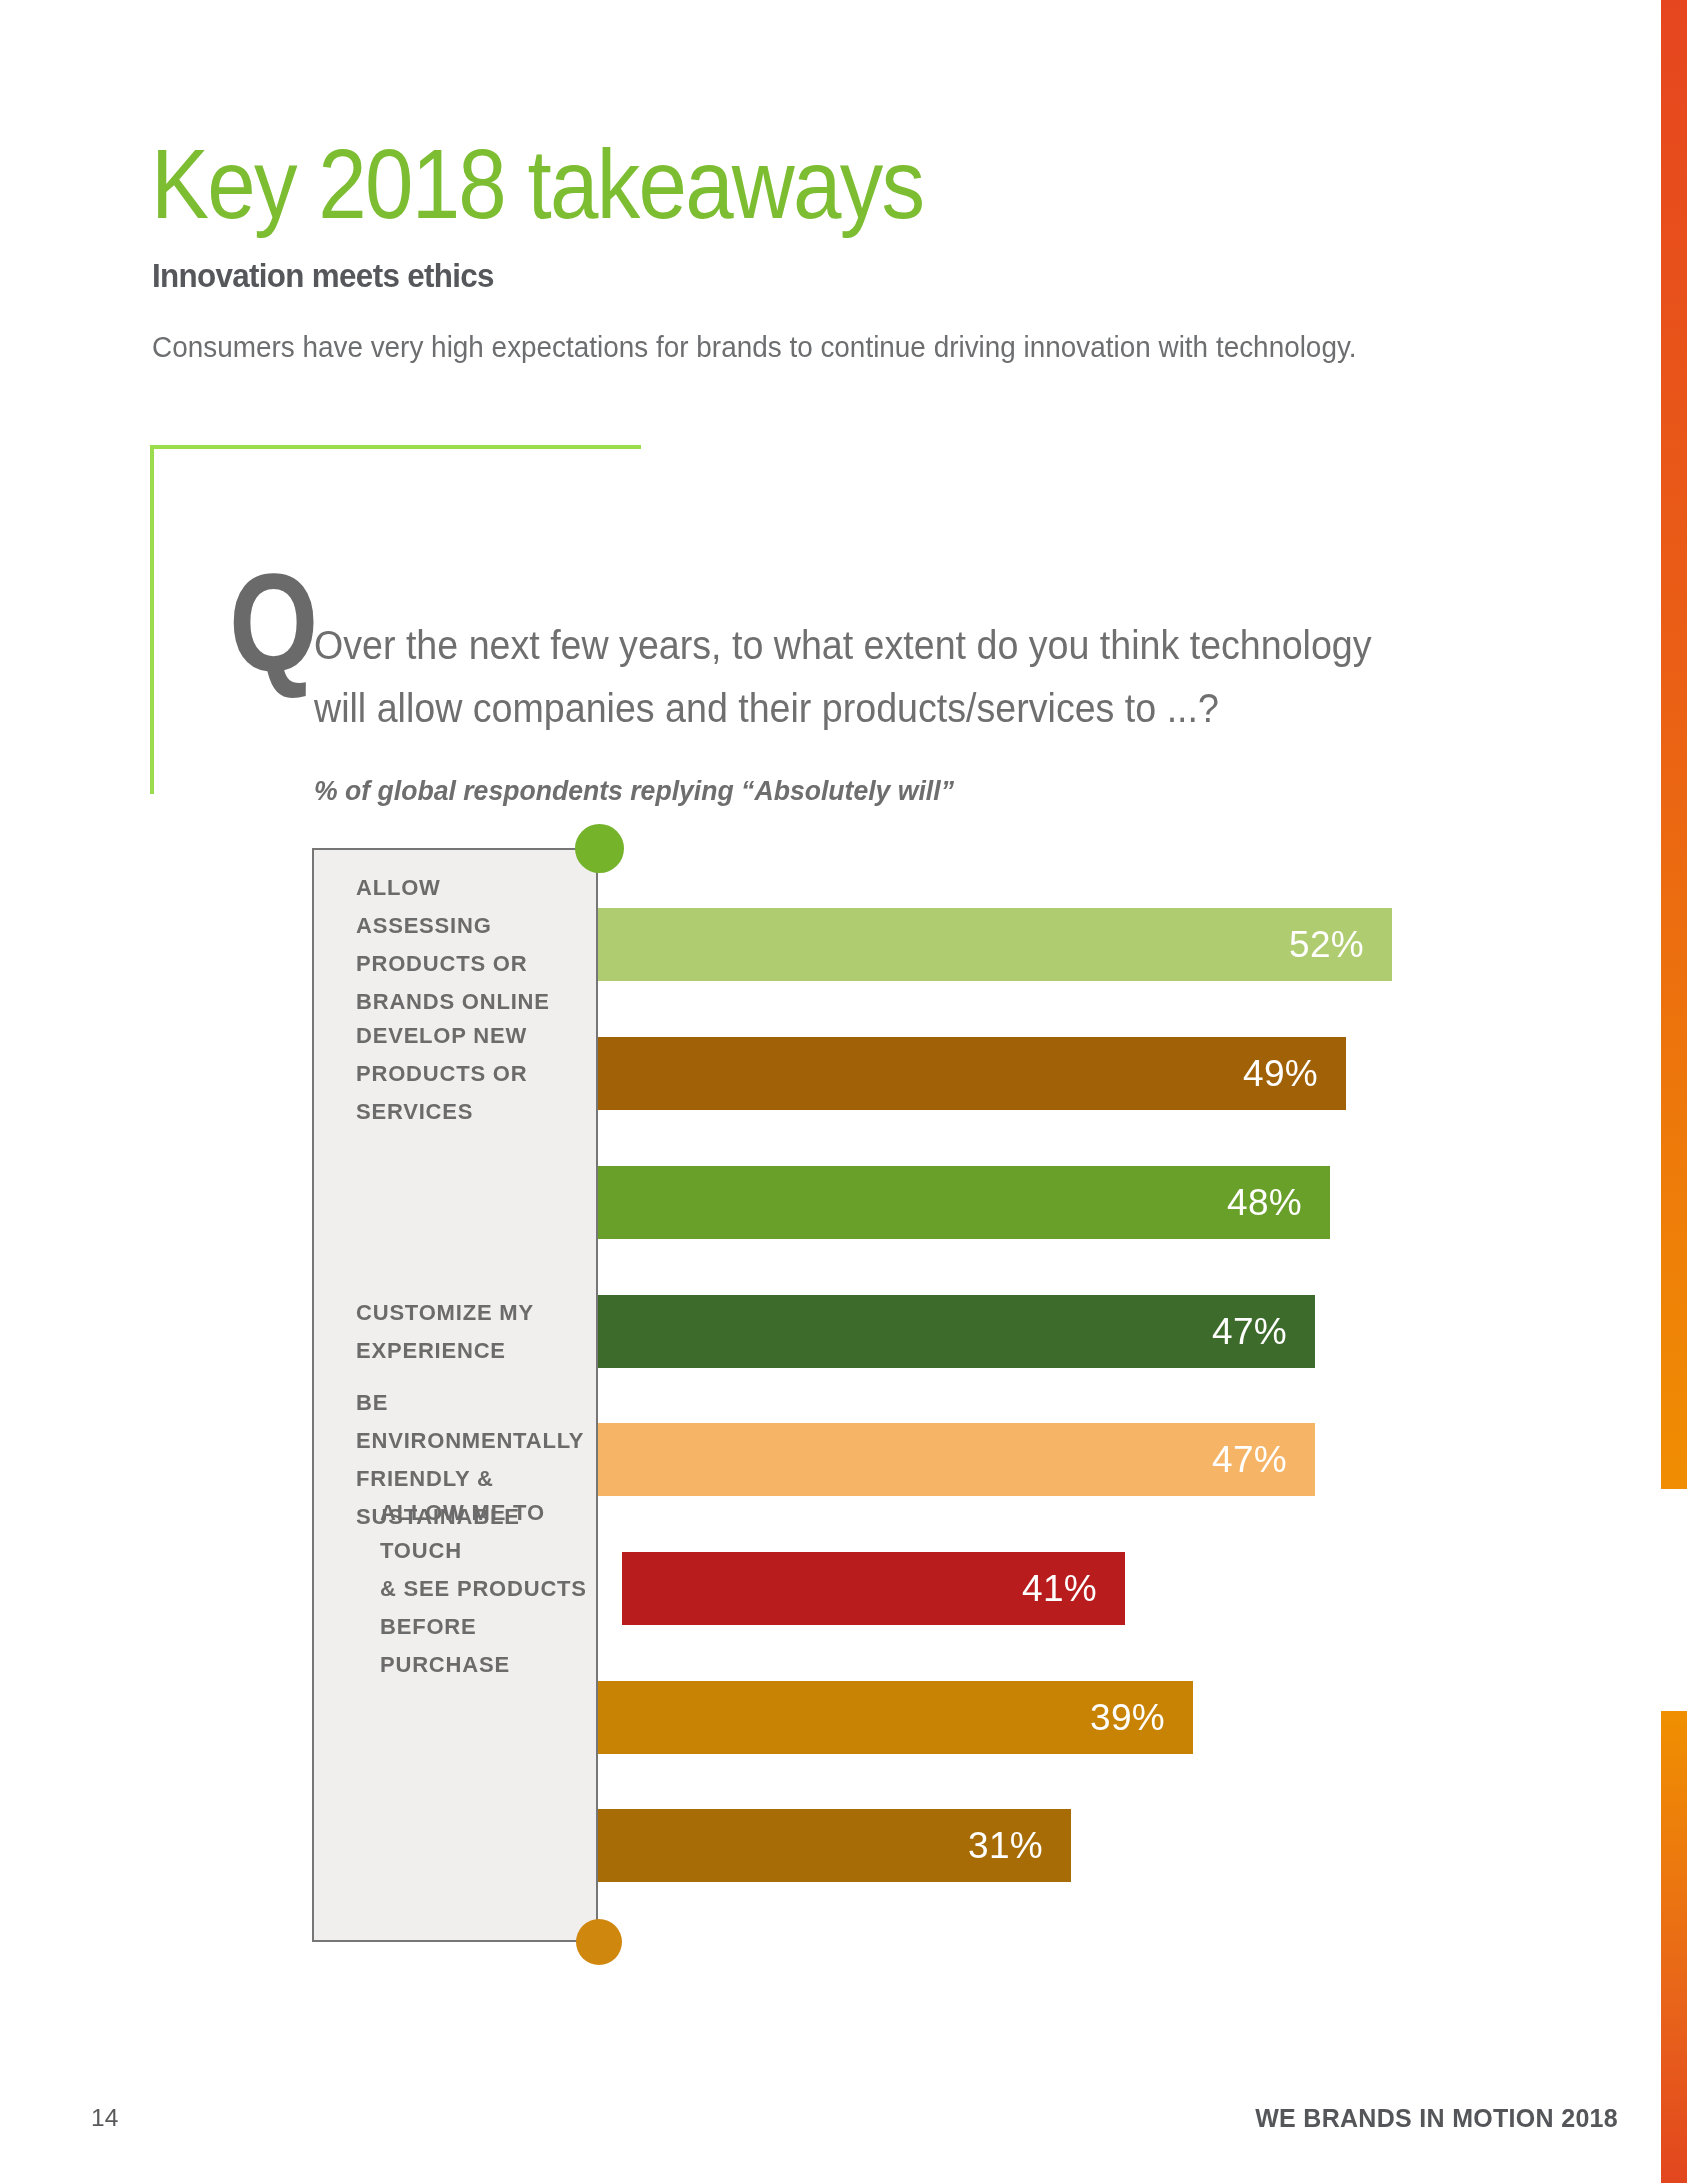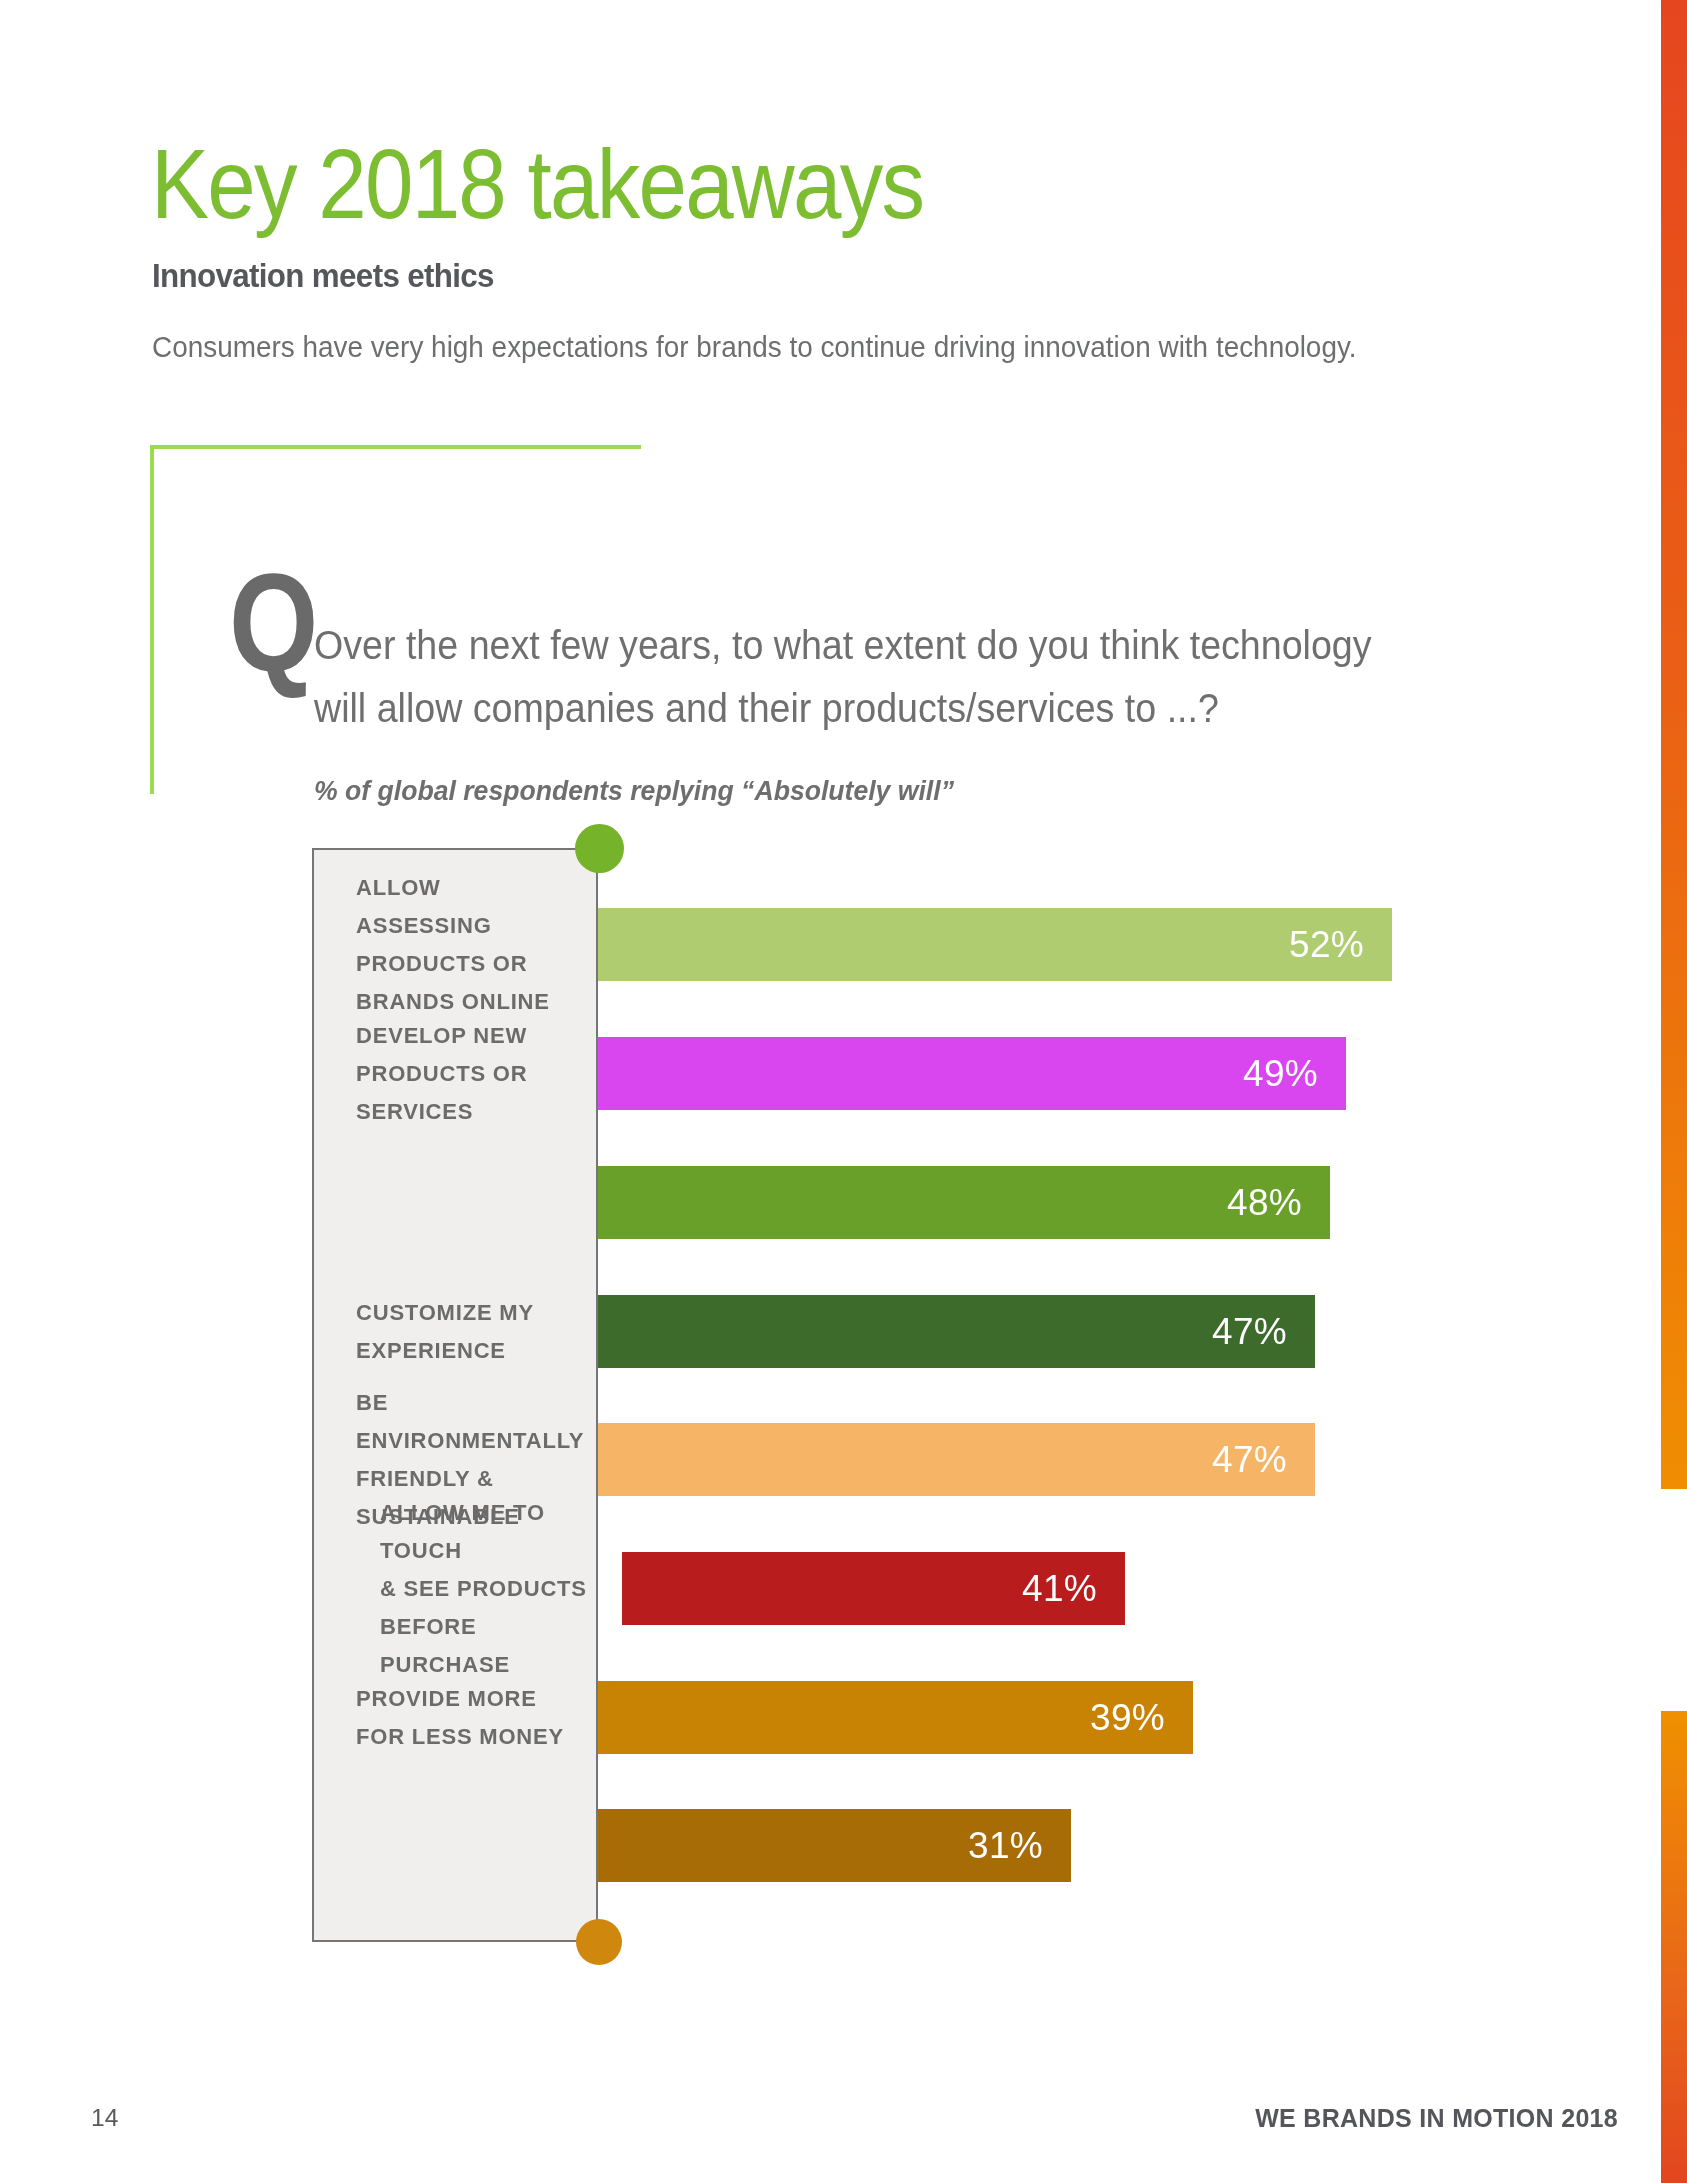--- a/index.html
+++ b/index.html
@@ -130,21 +130,21 @@
         <div class="row-bar" style="width: 794px; height: 73px; background: rgb(175, 204, 113);">
           <span class="bar-value">52%</span>
         </div>
       </div>
       <div class="chart-row" style="top: 189px; width: 100%;">
         <div class="row-label">
           <div>DEVELOP NEW</div>
           <div>PRODUCTS OR</div>
           <div>SERVICES</div>
         </div>
-        <div class="row-bar" style="width: 748px; height: 73px; background: #d946ef;">
+        <div class="row-bar" style="width: 748px; height: 73px; background: #a16207;">
           <span class="bar-value">49%</span>
         </div>
       </div>
       <div class="chart-row" style="top: 318px; width: 100%;">
         <div class="row-bar" style="width: 732px; height: 73px; background: rgb(105, 160, 41);">
           <span class="bar-value">48%</span>
         </div>
       </div>
       <div class="chart-row" style="top: 447px; width: 100%;">
         <div class="row-label">
@@ -169,24 +169,20 @@
         <div class="row-label">
           <div>ALLOW ME TO TOUCH</div>
           <div>&amp; SEE PRODUCTS</div>
           <div>BEFORE PURCHASE</div>
         </div>
         <div class="row-bar" style="width: 503px; height: 73px; background: #b91c1c;">
           <span class="bar-value">41%</span>
         </div>
       </div>
       <div class="chart-row" style="top: 833px; width: 100%;">
-        <div class="row-label">
-          <div>PROVIDE MORE</div>
-          <div>FOR LESS MONEY</div>
-        </div>
         <div class="row-bar" style="width: 595px; height: 73px; background: rgb(201, 131, 4);">
           <span class="bar-value">39%</span>
         </div>
       </div>
       <div class="chart-row" style="top: 961px; width: 100%;">
         <div class="row-bar" style="width: 473px; height: 73px; background: rgb(168, 108, 6);">
           <span class="bar-value">31%</span>
         </div>
       </div>
     </div>

